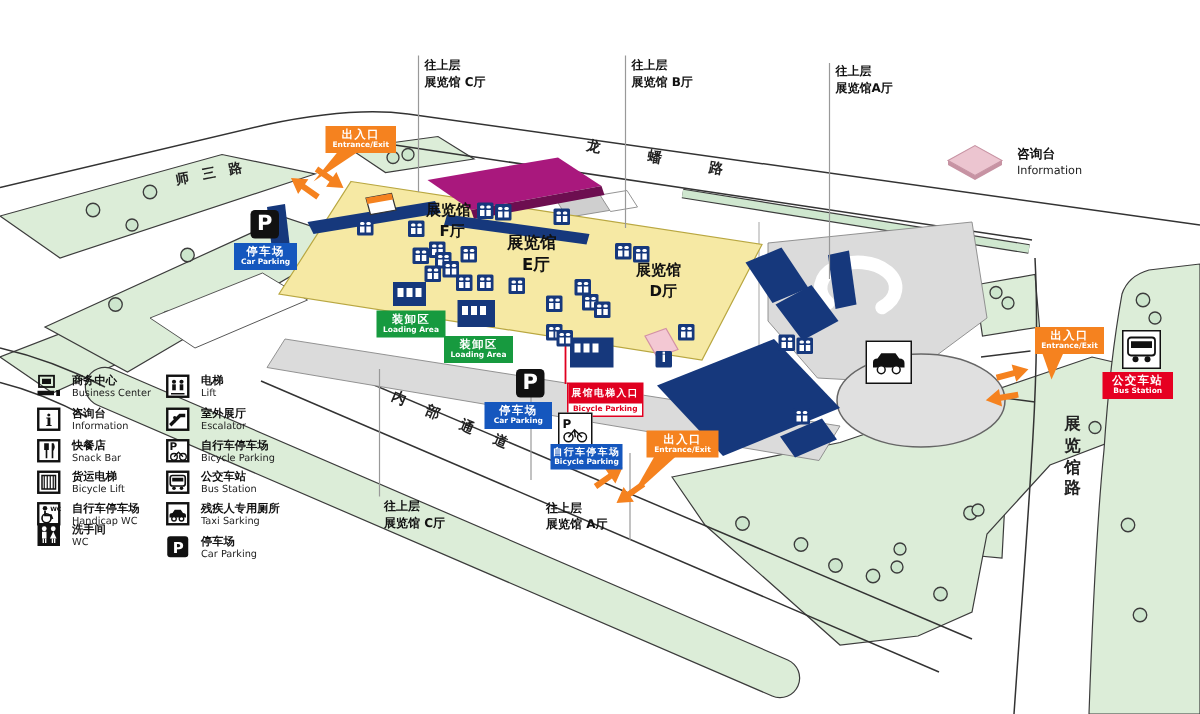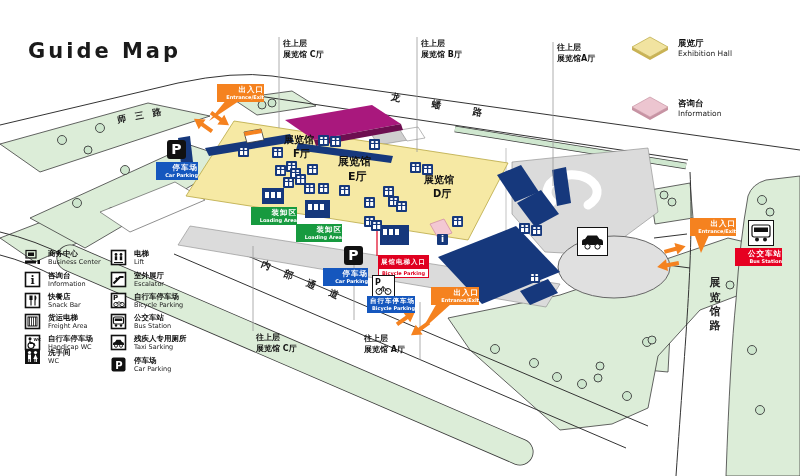--- a/index.html
+++ b/index.html
@@ -11,21 +11,21 @@
   
   .title-zh{font-size:26px;font-weight:bold;letter-spacing:4px;color:#111;}
   .title-en{font-size:21px;font-weight:bold;letter-spacing:3px;color:#1a1a1a;}
 
   
   .lbl span{display:block;font-size:8px;font-weight:bold;line-height:11px;white-space:nowrap;}
   .hall span{display:block;font-weight:bold;white-space:nowrap;}
   .roadlbl{font-weight:bold;color:#222;white-space:nowrap;transform-origin:left top;}
 
   
-  .sign{color:#fff;text-align:right;line-height:1;white-space:nowrap;}
+  .sign{color:#fff;text-align:center;line-height:1;white-space:nowrap;}
   .sign .l1{display:block;font-size:7.5px;font-weight:bold;letter-spacing:1px;padding-top:2px;}
   .sign .l2{display:block;font-size:5px;font-weight:bold;transform-origin:center top;padding:1px 0 2px;}
   .sign-orange{background:#f5821f;}
   .sign-blue{background:#1557be;}
   .sign-green{background:#179a3f;}
   .sign-red{background:#e60021;}
   .sign-elev{border:1px solid #e00020;background:#fff;}
   .sign-elev .l1{display:block;background:#e00020;color:#fff;font-size:6.5px;font-weight:bold;padding:2px 2px;letter-spacing:1px;white-space:nowrap;}
   .sign-elev .l2{display:block;color:#e00020;font-size:5px;font-weight:bold;padding:1px 0;white-space:nowrap;text-align:center;}
   .psign{width:19px;height:19px;background:#111;border-radius:3px;color:#fff;
@@ -167,32 +167,21 @@
       <polygon points="437,303 452,303 421,331"></polygon>
       <polygon points="-11,-2 1,-2 1,-6 11,0 1,6 1,2 -11,2" transform="translate(203,125) rotate(-145)"></polygon>
       <polygon points="-11,-2 1,-2 1,-6 11,0 1,6 1,2 -11,2" transform="translate(220,119) rotate(35)"></polygon>
       <polygon points="-11,-2 1,-2 1,-6 11,0 1,6 1,2 -11,2" transform="translate(406,318) rotate(-35)"></polygon>
       <polygon points="-11,-2 1,-2 1,-6 11,0 1,6 1,2 -11,2" transform="translate(420,329) rotate(145)"></polygon>
       <polygon points="-11,-2 1,-2 1,-6 11,0 1,6 1,2 -11,2" transform="translate(675,249) rotate(-15)"></polygon>
       <polygon points="-11,-2 1,-2 1,-6 11,0 1,6 1,2 -11,2" transform="translate(668,265) rotate(170)"></polygon>
     </g>
   </svg>
 
-  <div class="abs title-en" style="left:28px;top:39px">Guide Map</div>
-
-  <div class="tleg-row" style="left:628px;top:34px">
-    <svg width="44" height="28">
-      <polygon points="4,13 22,3 40,13 22,23" fill="#f1e3a0" stroke="#b9a741" stroke-width="0.7"></polygon>
-      <polygon points="4,13 22,23 40,13 40,16 22,26 4,16" fill="#c9b254"></polygon>
-    </svg>
-    <span class="tleg-tx" style="margin-left:6px">
-      <b>展览厅</b>
-      <i>Exhibition Hall</i>
-    </span>
-  </div>
+
   <div class="tleg-row" style="left:628px;top:94px">
     <svg width="44" height="28">
       <polygon points="4,13 22,3 40,13 22,23" fill="#ecc5d0" stroke="#c793a3" stroke-width="0.7"></polygon>
       <polygon points="4,13 22,23 40,13 40,16 22,26 4,16" fill="#c793a3"></polygon>
     </svg>
     <span class="tleg-tx" style="margin-left:6px">
       <b>咨询台</b>
       <i>Information</i>
     </span>
   </div>
@@ -460,21 +449,21 @@
       </span>
   </div>
   <div class="leg-row" style="left:24px;top:313px">
     <span class="leg-ic"><svg width="17" height="17">
       <rect x="1.5" y="1.5" width="14" height="14" fill="#fff" stroke="#111" stroke-width="1.6"></rect>
       <rect x="4" y="4" width="9" height="9" fill="none" stroke="#111" stroke-width="1"></rect>
       <path d="M5.5,4 V13 M7.5,4 V13 M9.5,4 V13 M11.5,4 V13" stroke="#111" stroke-width="0.8"></path>
     </svg></span>
     <span class="leg-tx">
         <b>货运电梯</b>
-        <i>Freight Area</i>
+        <i>Bicycle Lift</i>
       </span>
   </div>
   <div class="leg-row" style="left:24px;top:334px">
     <span class="leg-ic"><svg width="17" height="17">
       <rect x="1.5" y="1.5" width="14" height="14" fill="#fff" stroke="#111" stroke-width="1.6"></rect>
       <text x="9.5" y="6.5" font-size="4" font-weight="bold" fill="#111" font-family="DejaVu Sans,sans-serif">WC</text>
       <circle cx="6" cy="4.8" r="1.5" fill="#111"></circle>
       <path d="M6,6.5 L6,9.5 L10,9.5 L11,12" stroke="#111" stroke-width="1.2" fill="none"></path>
       <circle cx="7" cy="11.5" r="3" fill="none" stroke="#111" stroke-width="1.1"></circle>
     </svg></span>

